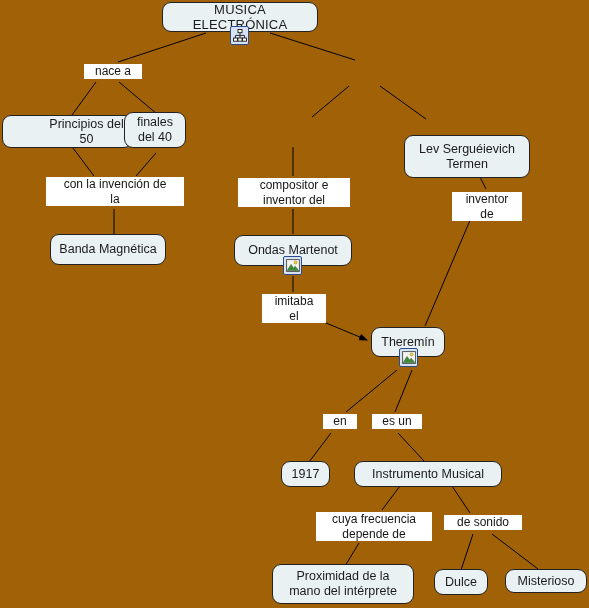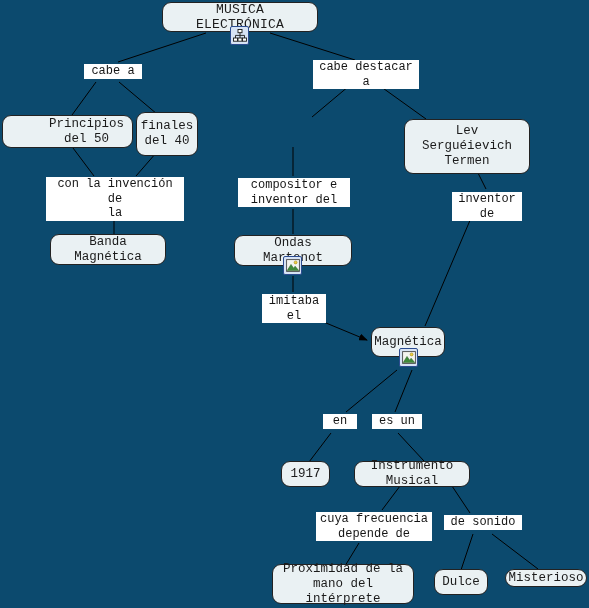--- a/index.html
+++ b/index.html
@@ -4,22 +4,22 @@
 <style>
   html, body {
     margin: 0;
     padding: 0;
     background: #ffffff;
   }
   #canvas {
     position: relative;
     width: 589px;
     height: 608px;
-    background: #0c4a6e;
-    font-family: Liberation Mono, monospace;
+    background: #a16207;
+    font-family: Liberation Sans, sans-serif;
     overflow: hidden;
   }
   svg#edges {
     position: absolute;
     left: 0;
     top: 0;
     width: 589px;
     height: 608px;
     pointer-events: none;
   }
@@ -130,48 +130,46 @@
       <line x1="473" y1="534" x2="461" y2="570"></line>
 
       <line x1="492" y1="534" x2="538" y2="569"></line>
     </g>
   </svg>
 
   <div class="node title" style="left:162px; top:2px; width:156px; height:30px;">MUSICA ELECTRÓNICA</div>
 
   <div class="node" style="left:2px; top:115px; width:131px; height:33px;padding-left:46px;">Principios del 50</div>
 
-  <div class="node" style="left:136px; top:112px; width:62px; height:44px;">finales
+  <div class="node" style="left:124px; top:112px; width:62px; height:36px;">finales
 del 40</div>
 
   <div class="node" style="left:50px; top:234px; width:116px; height:31px;">Banda Magnética</div>
 
 
-  <div class="node" style="left:404px; top:119px; width:126px; height:55px;">Lev Serguéievich
+  <div class="node" style="left:404px; top:135px; width:126px; height:43px;">Lev Serguéievich
 Termen</div>
 
   <div class="node" style="left:234px; top:235px; width:118px; height:31px;">Ondas Martenot</div>
 
-  <div class="node" style="left:371px; top:327px; width:74px; height:30px;">Magnética</div>
+  <div class="node" style="left:371px; top:327px; width:74px; height:30px;">Theremín</div>
 
   <div class="node" style="left:281px; top:461px; width:49px; height:26px;">1917</div>
 
-  <div class="node" style="left:354px; top:461px; width:116px; height:26px;">Instrumento Musical</div>
+  <div class="node" style="left:354px; top:461px; width:148px; height:26px;">Instrumento Musical</div>
 
   <div class="node" style="left:272px; top:564px; width:142px; height:40px;">Proximidad de la
 mano del intérprete</div>
 
   <div class="node" style="left:434px; top:569px; width:54px; height:26px;">Dulce</div>
 
-  <div class="node" style="left:505px; top:569px; width:82px; height:18px;">Misterioso</div>
-
-  <div class="link-label" style="left:84px; top:64px; width:56px;">cabe a</div>
-
-  <div class="link-label" style="left:313px; top:60px; width:104px;">cabe destacar
-a</div>
+  <div class="node" style="left:505px; top:569px; width:82px; height:24px;">Misterioso</div>
+
+  <div class="link-label" style="left:84px; top:64px; width:56px;">nace a</div>
+
 
   <div class="link-label" style="left:46px; top:177px; width:136px;">con la invención de
 la</div>
 
   <div class="link-label" style="left:238px; top:178px; width:110px;">compositor e
 inventor del</div>
 
   <div class="link-label" style="left:452px; top:192px; width:68px;">inventor
 de</div>
 

